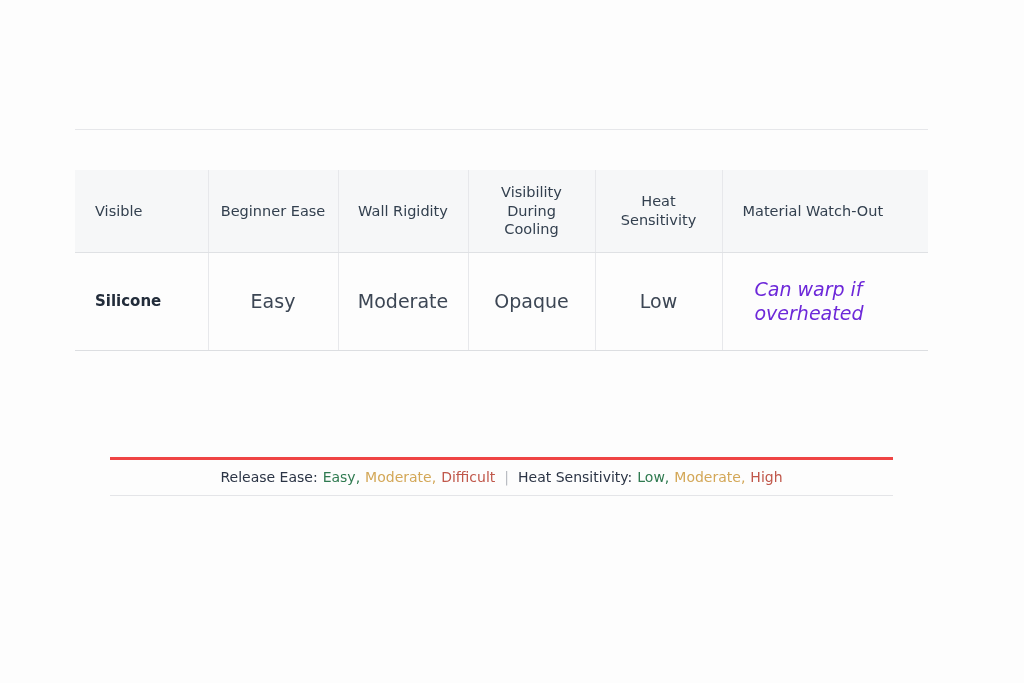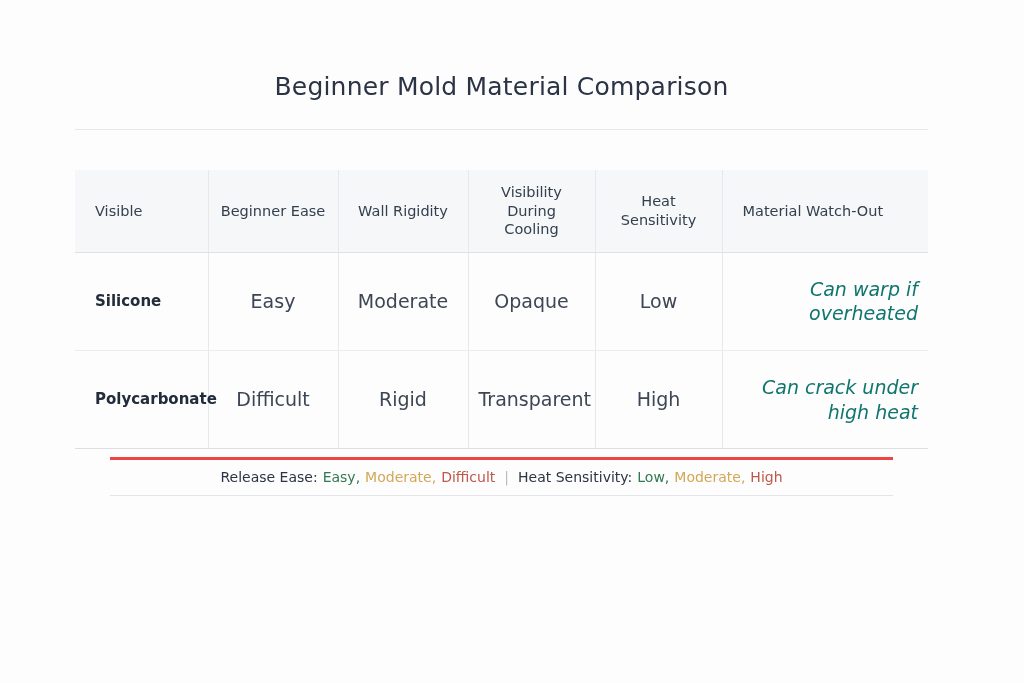--- a/index.html
+++ b/index.html
@@ -91,24 +91,24 @@
     border-bottom: 1px solid #dcdee1;
   }
   table.cmp td.material-cell {
     text-align: left;
     padding-left: 20px;
     font-weight: 700;
     color: #222c3a;
     font-size: 15px;
   }
   table.cmp td.note-cell {
-    text-align: right;
-    padding-left: 20px;
+    text-align: left;
+    padding-left: 32px;
     font-style: italic;
-    color: #0f766e;
+    color: #6d28d9;
   }
   
   table.cmp th + th,
   table.cmp td + td {
     border-left: 1px solid #e7e8eb;
   }
 
   .c-material { width: 133px; }
   .c-release  { width: 130px; }
   .c-rigidity { width: 130px; }
@@ -140,23 +140,20 @@
   .sw {
     font-weight: 400;
   }
   .lg-gap { display: inline-block; width: 5px; }
 </style>
 </head>
 <body style="background: rgb(253, 253, 253);">
 
 <div class="page">
 
-  <div class="title-block">
-    <div class="doc-title">Beginner Mold Material Comparison</div>
-  </div>
   <div class="title-rule"></div>
 
   <div class="table-wrap">
     <table class="cmp">
       <colgroup>
         <col class="c-material">
         <col class="c-release">
         <col class="c-rigidity">
         <col class="c-visible">
         <col class="c-heat">
@@ -174,28 +171,20 @@
       </thead>
       <tbody>
         <tr>
           <td class="material-cell">Silicone</td>
           <td>Easy</td>
           <td>Moderate</td>
           <td>Opaque</td>
           <td>Low</td>
           <td class="note-cell">Can warp if overheated</td>
         </tr>
-        <tr>
-          <td class="material-cell">Polycarbonate</td>
-          <td>Difficult</td>
-          <td>Rigid</td>
-          <td>Transparent</td>
-          <td>High</td>
-          <td class="note-cell">Can crack under high heat</td>
-        </tr>
       </tbody>
     </table>
   </div>
 
   <div class="legend">
     <span class="legend-label">Release Ease:</span><span class="lg-gap"></span><span class="sw" id="lg-r0" style="color: rgb(47, 122, 80);">Easy,</span><span class="lg-gap"></span><span class="sw" id="lg-r1" style="color: rgb(211, 167, 87);">Moderate,</span><span class="lg-gap"></span><span class="sw" id="lg-r2" style="color: rgb(192, 87, 74);">Difficult</span><span class="legend-sep">|</span><span class="legend-label">Heat Sensitivity:</span><span class="lg-gap"></span><span class="sw" id="lg-h0" style="color: rgb(47, 122, 80);">Low,</span><span class="lg-gap"></span><span class="sw" id="lg-h1" style="color: rgb(211, 167, 87);">Moderate,</span><span class="lg-gap"></span><span class="sw" id="lg-h2" style="color: rgb(192, 87, 74);">High</span>
   </div>
 
 </div>
 

